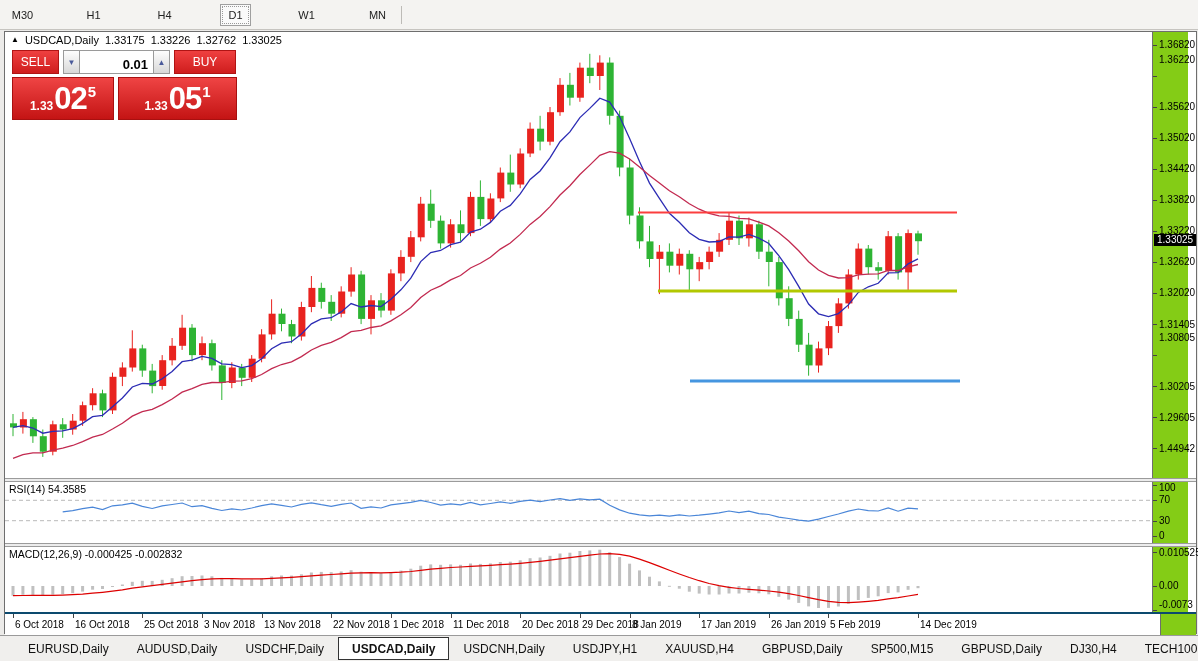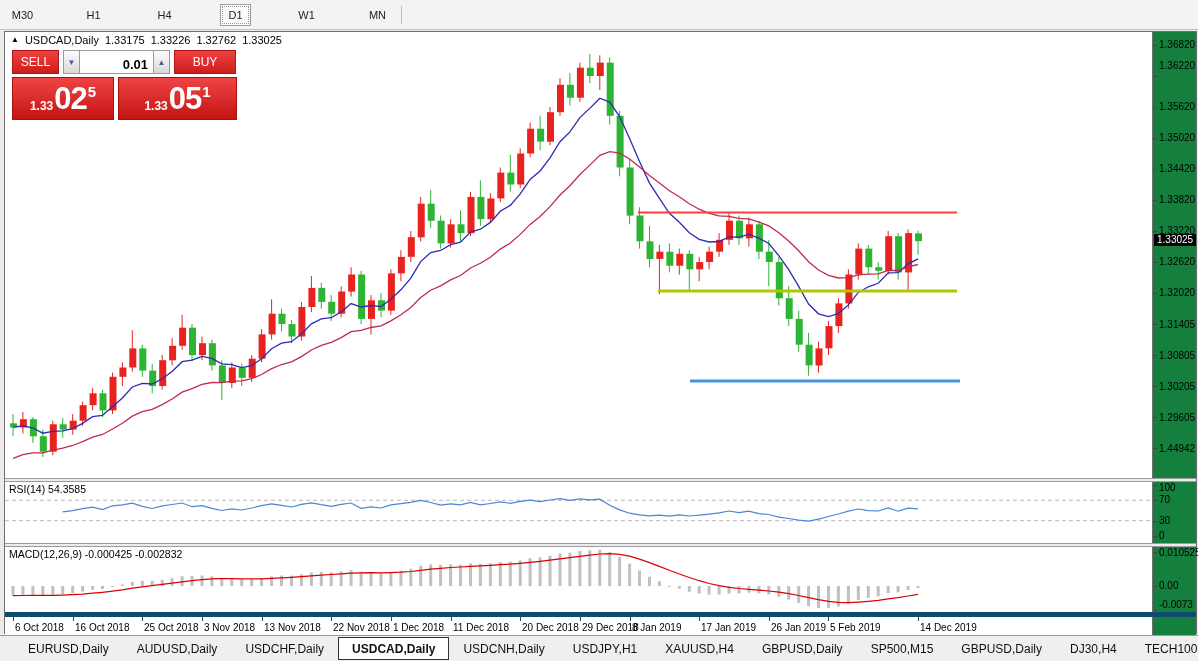--- a/index.html
+++ b/index.html
@@ -12,21 +12,21 @@
   .tf-btn { min-width:31px; height:22px; margin-right:2px; font-size:11px; color:#222;
             background:transparent; border:1px solid transparent; display:flex; align-items:center; justify-content:center; cursor:default; }
   .tf-btn.active { background:#fafafa; border:1px solid #9f9f9f; outline:1px dotted #999; outline-offset:-3px; }
   .toolbar-sep { width:1px; height:18px; background:#bdbbb7; margin-left:6px; }
 
   
   .chart-window { position:absolute; left:4px; top:31px; width:1193px; height:603px;
                   border:1px solid #6e6e6e; background:#fff; display:flex; flex-direction:column; }
   .pane-row { display:flex; position:relative; }
   .pane { position:relative; background:#fff; }
-  .axis-strip { position:relative; width:44px; background:#15803d; border-left:1px solid #6e6e6e; font-size:10px; color:#000; }
+  .axis-strip { position:relative; width:36px; background:#84cc16; border-left:1px solid #6e6e6e; font-size:10px; color:#000; }
   .axis-label { position:absolute; left:6px; white-space:nowrap; }
   .axis-tick { position:absolute; left:0; width:4px; height:1px; background:#444; }
   .axis-current { position:absolute; left:1px; background:#000; color:#fff; padding:0 3px 1px 3px; font-size:10px; }
   .splitter { height:4px; background:#ececec; border-top:1px solid #9b9b9b; border-bottom:1px solid #9b9b9b; }
   .ind-label { position:absolute; left:4px; top:1px; font-size:10.5px; color:#000; z-index:3; }
 
   
   .title-row { position:absolute; left:6px; top:2px; font-size:11px; color:#000; display:flex; gap:6px; align-items:center; z-index:5; }
   .title-arrow { font-size:8px; line-height:10px; }
 
@@ -310,39 +310,39 @@
           <polyline fill="none" stroke="#c22a50" stroke-width="1.3" points="8.0,426.4 17.9,422.7 27.9,420.9 37.8,420.8 47.8,418.1 57.7,416.1 67.7,413.5 77.6,409.7 87.6,405.1 97.5,402.5 107.5,397.0 117.4,391.2 127.3,384.1 137.3,379.7 147.2,377.3 157.2,372.6 167.1,367.0 177.1,360.2 187.0,356.7 197.0,352.3 206.9,350.5 216.8,350.6 226.8,349.1 236.7,348.8 246.7,346.7 256.6,342.5 266.6,336.7 276.5,332.5 286.5,329.8 296.4,324.6 306.4,318.0 316.3,313.4 326.2,310.4 336.2,305.6 346.1,299.6 356.1,298.4 366.0,295.5 376.0,293.9 385.9,288.9 395.9,282.8 405.8,275.4 415.7,265.5 425.7,258.2 435.6,253.8 445.6,247.9 455.5,243.5 465.5,236.0 475.4,231.3 485.4,225.2 495.3,217.1 505.3,211.0 515.2,202.4 525.1,192.4 535.1,184.5 545.0,174.6 555.0,163.0 564.9,153.7 574.9,142.5 584.8,133.1 594.8,123.3 604.7,119.6 614.6,121.1 624.6,127.0 634.5,134.9 644.5,143.6 654.4,150.9 664.4,158.8 674.3,164.8 684.3,171.7 694.2,177.2 704.1,181.3 714.1,183.8 724.0,184.3 734.0,186.4 743.9,186.9 753.9,190.1 763.8,193.9 773.8,200.8 783.7,209.0 793.7,218.8 803.6,229.8 813.5,238.0 823.5,243.4 833.4,246.0 843.4,245.7 853.3,242.9 863.3,242.2 873.2,241.9 883.2,238.3 893.1,238.5 903.1,234.9 913.0,232.5"></polyline>
           <line x1="633" y1="180.4" x2="952" y2="180.4" stroke="#fb3e3e" stroke-width="2"></line>
           <line x1="653" y1="259.0" x2="952" y2="259.0" stroke="#b2c800" stroke-width="3"></line>
           <line x1="685" y1="348.9" x2="955" y2="348.9" stroke="#4596e0" stroke-width="3"></line>
         </svg>
     </div>
     <div class="axis-strip" id="price-axis">
         <div class="axis-tick" style="top:13px"></div>
         <div class="axis-label" style="top:7px">1.36820</div>
         <div class="axis-tick" style="top:44px"></div>
-        <div class="axis-label" style="top:28px">1.36220</div>
+        <div class="axis-label" style="top:22px">1.36220</div>
         <div class="axis-tick" style="top:75px"></div>
         <div class="axis-label" style="top:69px">1.35620</div>
         <div class="axis-tick" style="top:106px"></div>
         <div class="axis-label" style="top:100px">1.35020</div>
         <div class="axis-tick" style="top:137px"></div>
         <div class="axis-label" style="top:131px">1.34420</div>
         <div class="axis-tick" style="top:168px"></div>
         <div class="axis-label" style="top:162px">1.33820</div>
         <div class="axis-tick" style="top:199px"></div>
         <div class="axis-label" style="top:193px">1.33220</div>
         <div class="axis-tick" style="top:230px"></div>
         <div class="axis-label" style="top:224px">1.32620</div>
         <div class="axis-tick" style="top:261px"></div>
         <div class="axis-label" style="top:255px">1.32020</div>
         <div class="axis-tick" style="top:292px"></div>
         <div class="axis-label" style="top:287px">1.31405</div>
         <div class="axis-tick" style="top:323px"></div>
-        <div class="axis-label" style="top:318px">1.30805</div>
+        <div class="axis-label" style="top:300px">1.30805</div>
         <div class="axis-tick" style="top:354px"></div>
         <div class="axis-label" style="top:349px">1.30205</div>
         <div class="axis-tick" style="top:385px"></div>
         <div class="axis-label" style="top:380px">1.29605</div>
         <div class="axis-tick" style="top:416px"></div>
         <div class="axis-label" style="top:411px">1.44942</div>
         <div class="axis-current" style="top:202px">1.33025</div>
       </div>
   </div>
 
@@ -473,21 +473,21 @@
     <div class="axis-strip" id="macd-axis">
         <div class="axis-tick" style="top:5px"></div>
         <div class="axis-label" style="top:0px">0.010525</div>
         <div class="axis-tick" style="top:39px"></div>
         <div class="axis-label" style="top:33px">0.00</div>
         <div class="axis-tick" style="top:63px"></div>
         <div class="axis-label" style="top:52px">-0.0073</div>
       </div>
   </div>
 
-  <div class="pane-row" style="height:21px;border-top:5px solid #0c4a6e;">
+  <div class="pane-row" style="height:21px;border-top:2px solid #0c4a6e;">
     <div class="date-row" id="date-row" style="width:1147px;">
         <div class="date-tick" style="left:8px"></div>
         <div class="date-label" style="left:10px">6 Oct 2018</div>
         <div class="date-tick" style="left:68px"></div>
         <div class="date-label" style="left:70px">16 Oct 2018</div>
         <div class="date-tick" style="left:137px"></div>
         <div class="date-label" style="left:139px">25 Oct 2018</div>
         <div class="date-tick" style="left:197px"></div>
         <div class="date-label" style="left:199px">3 Nov 2018</div>
         <div class="date-tick" style="left:257px"></div>

